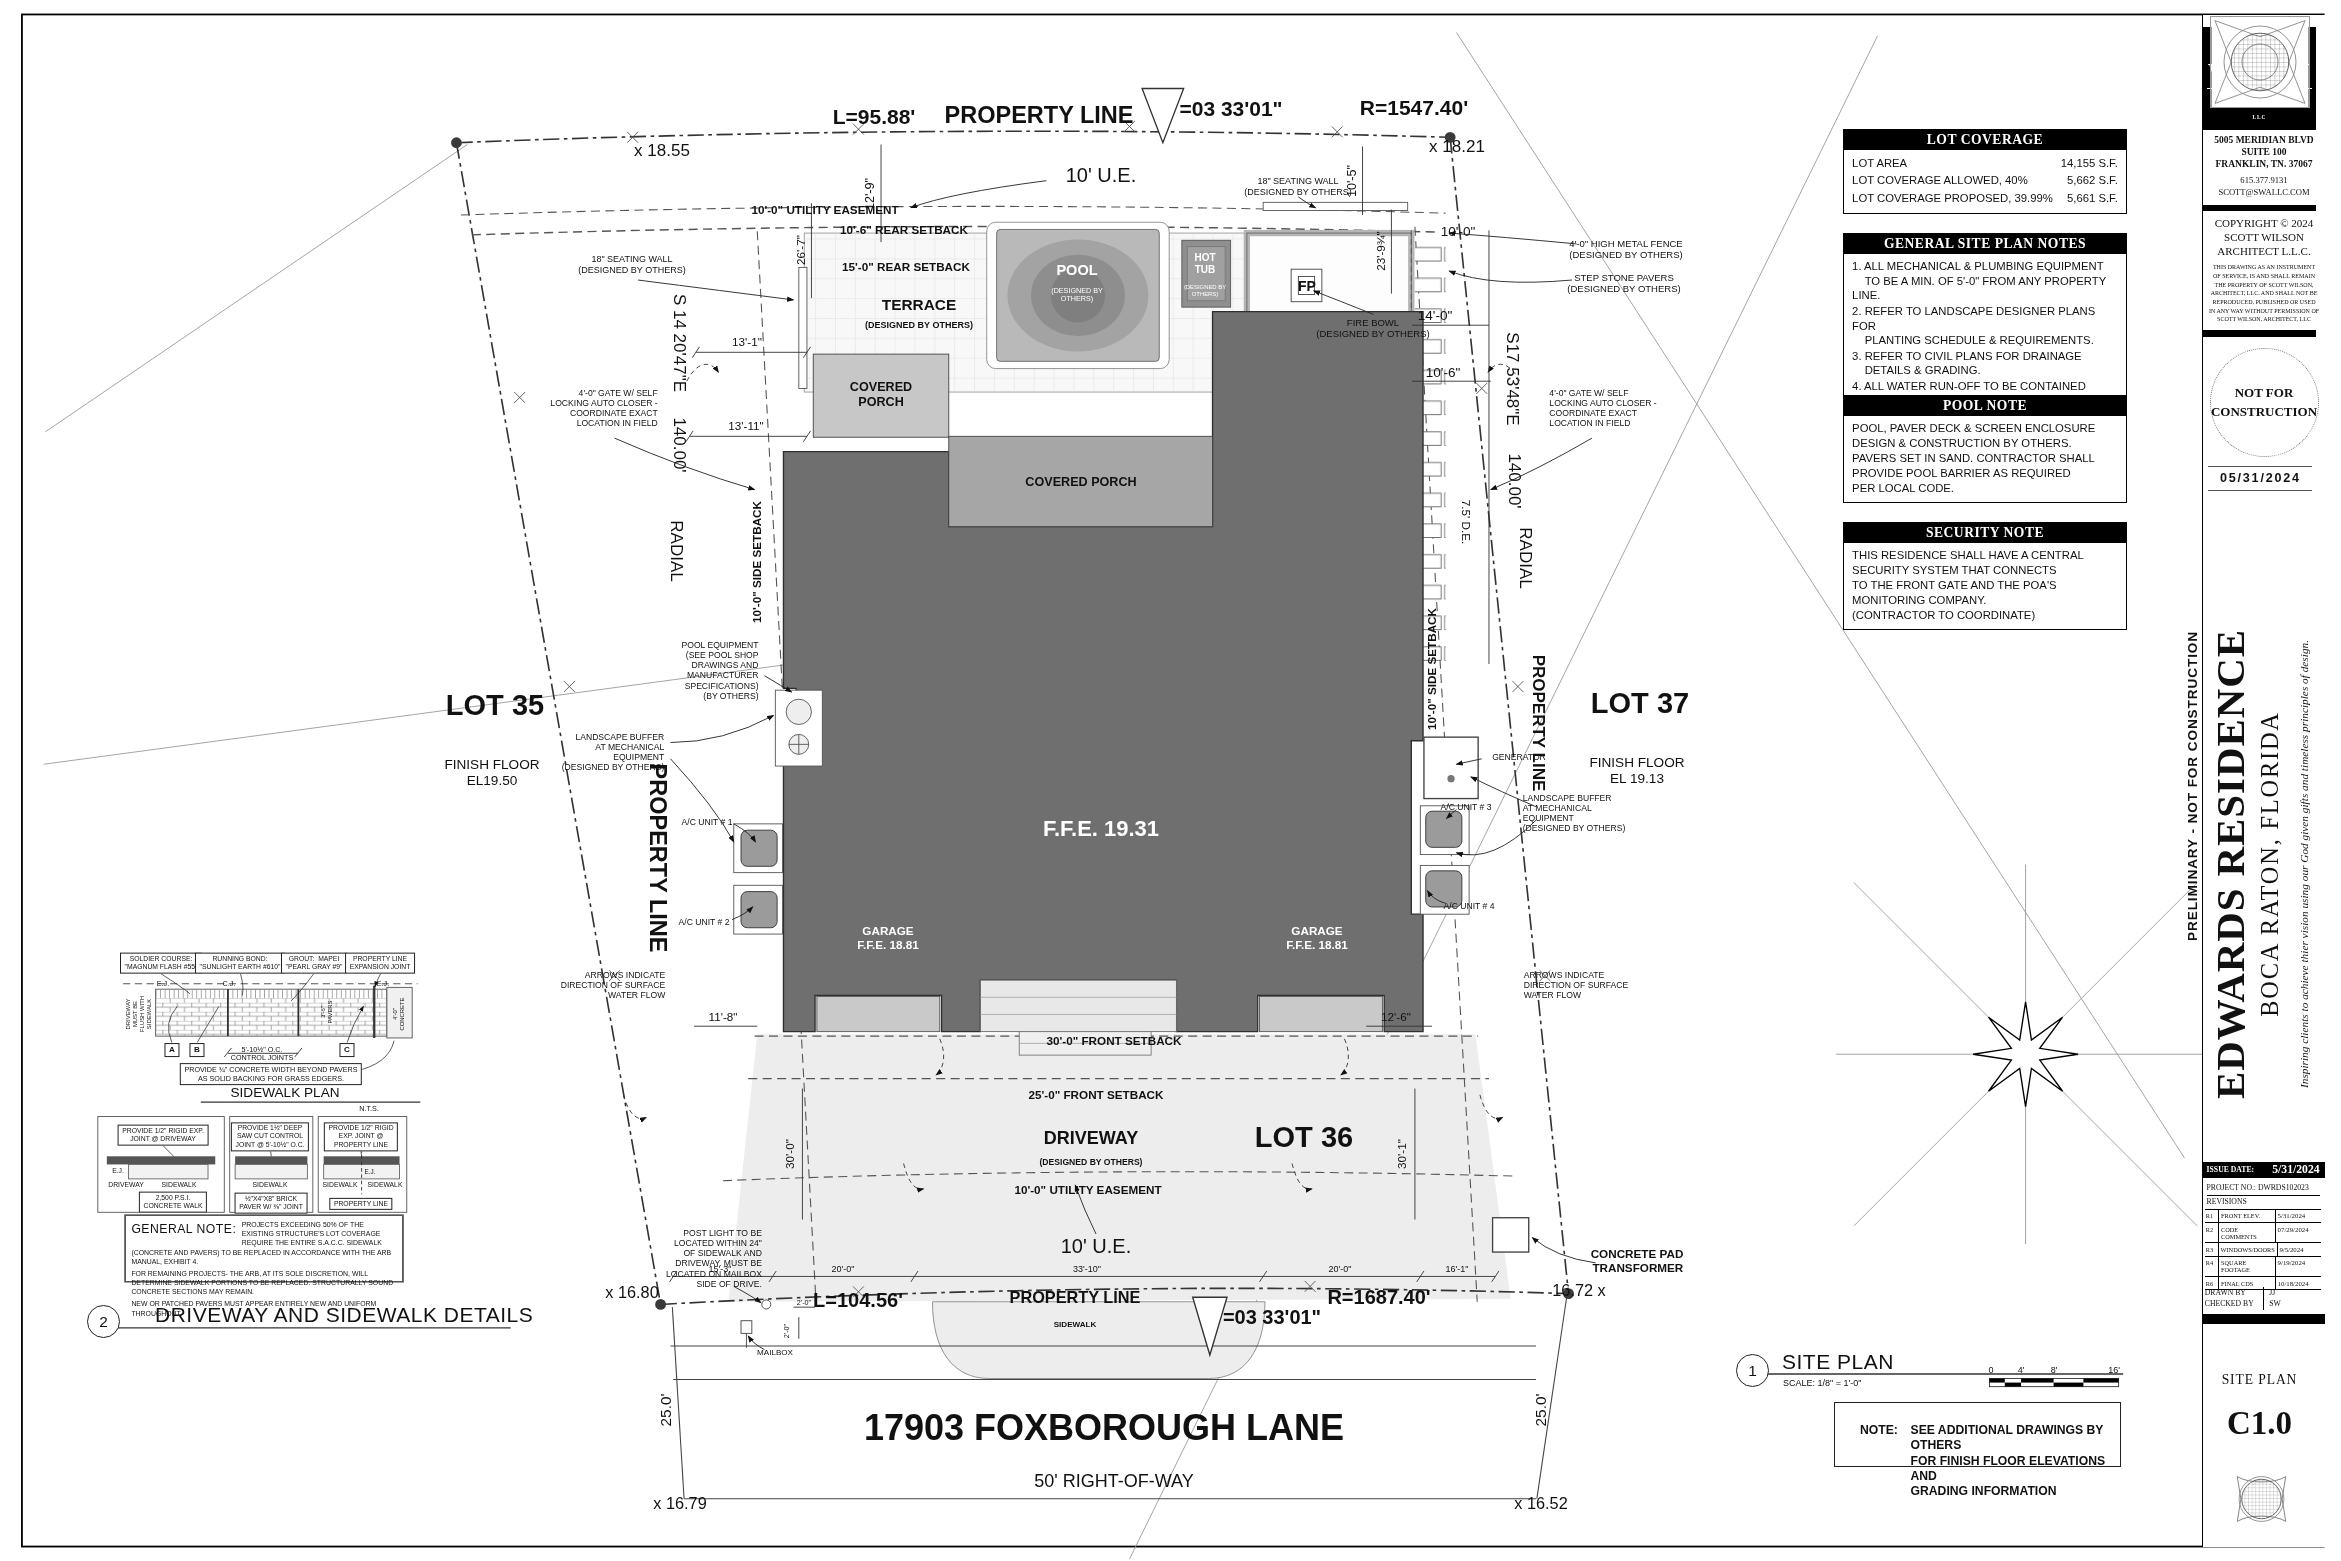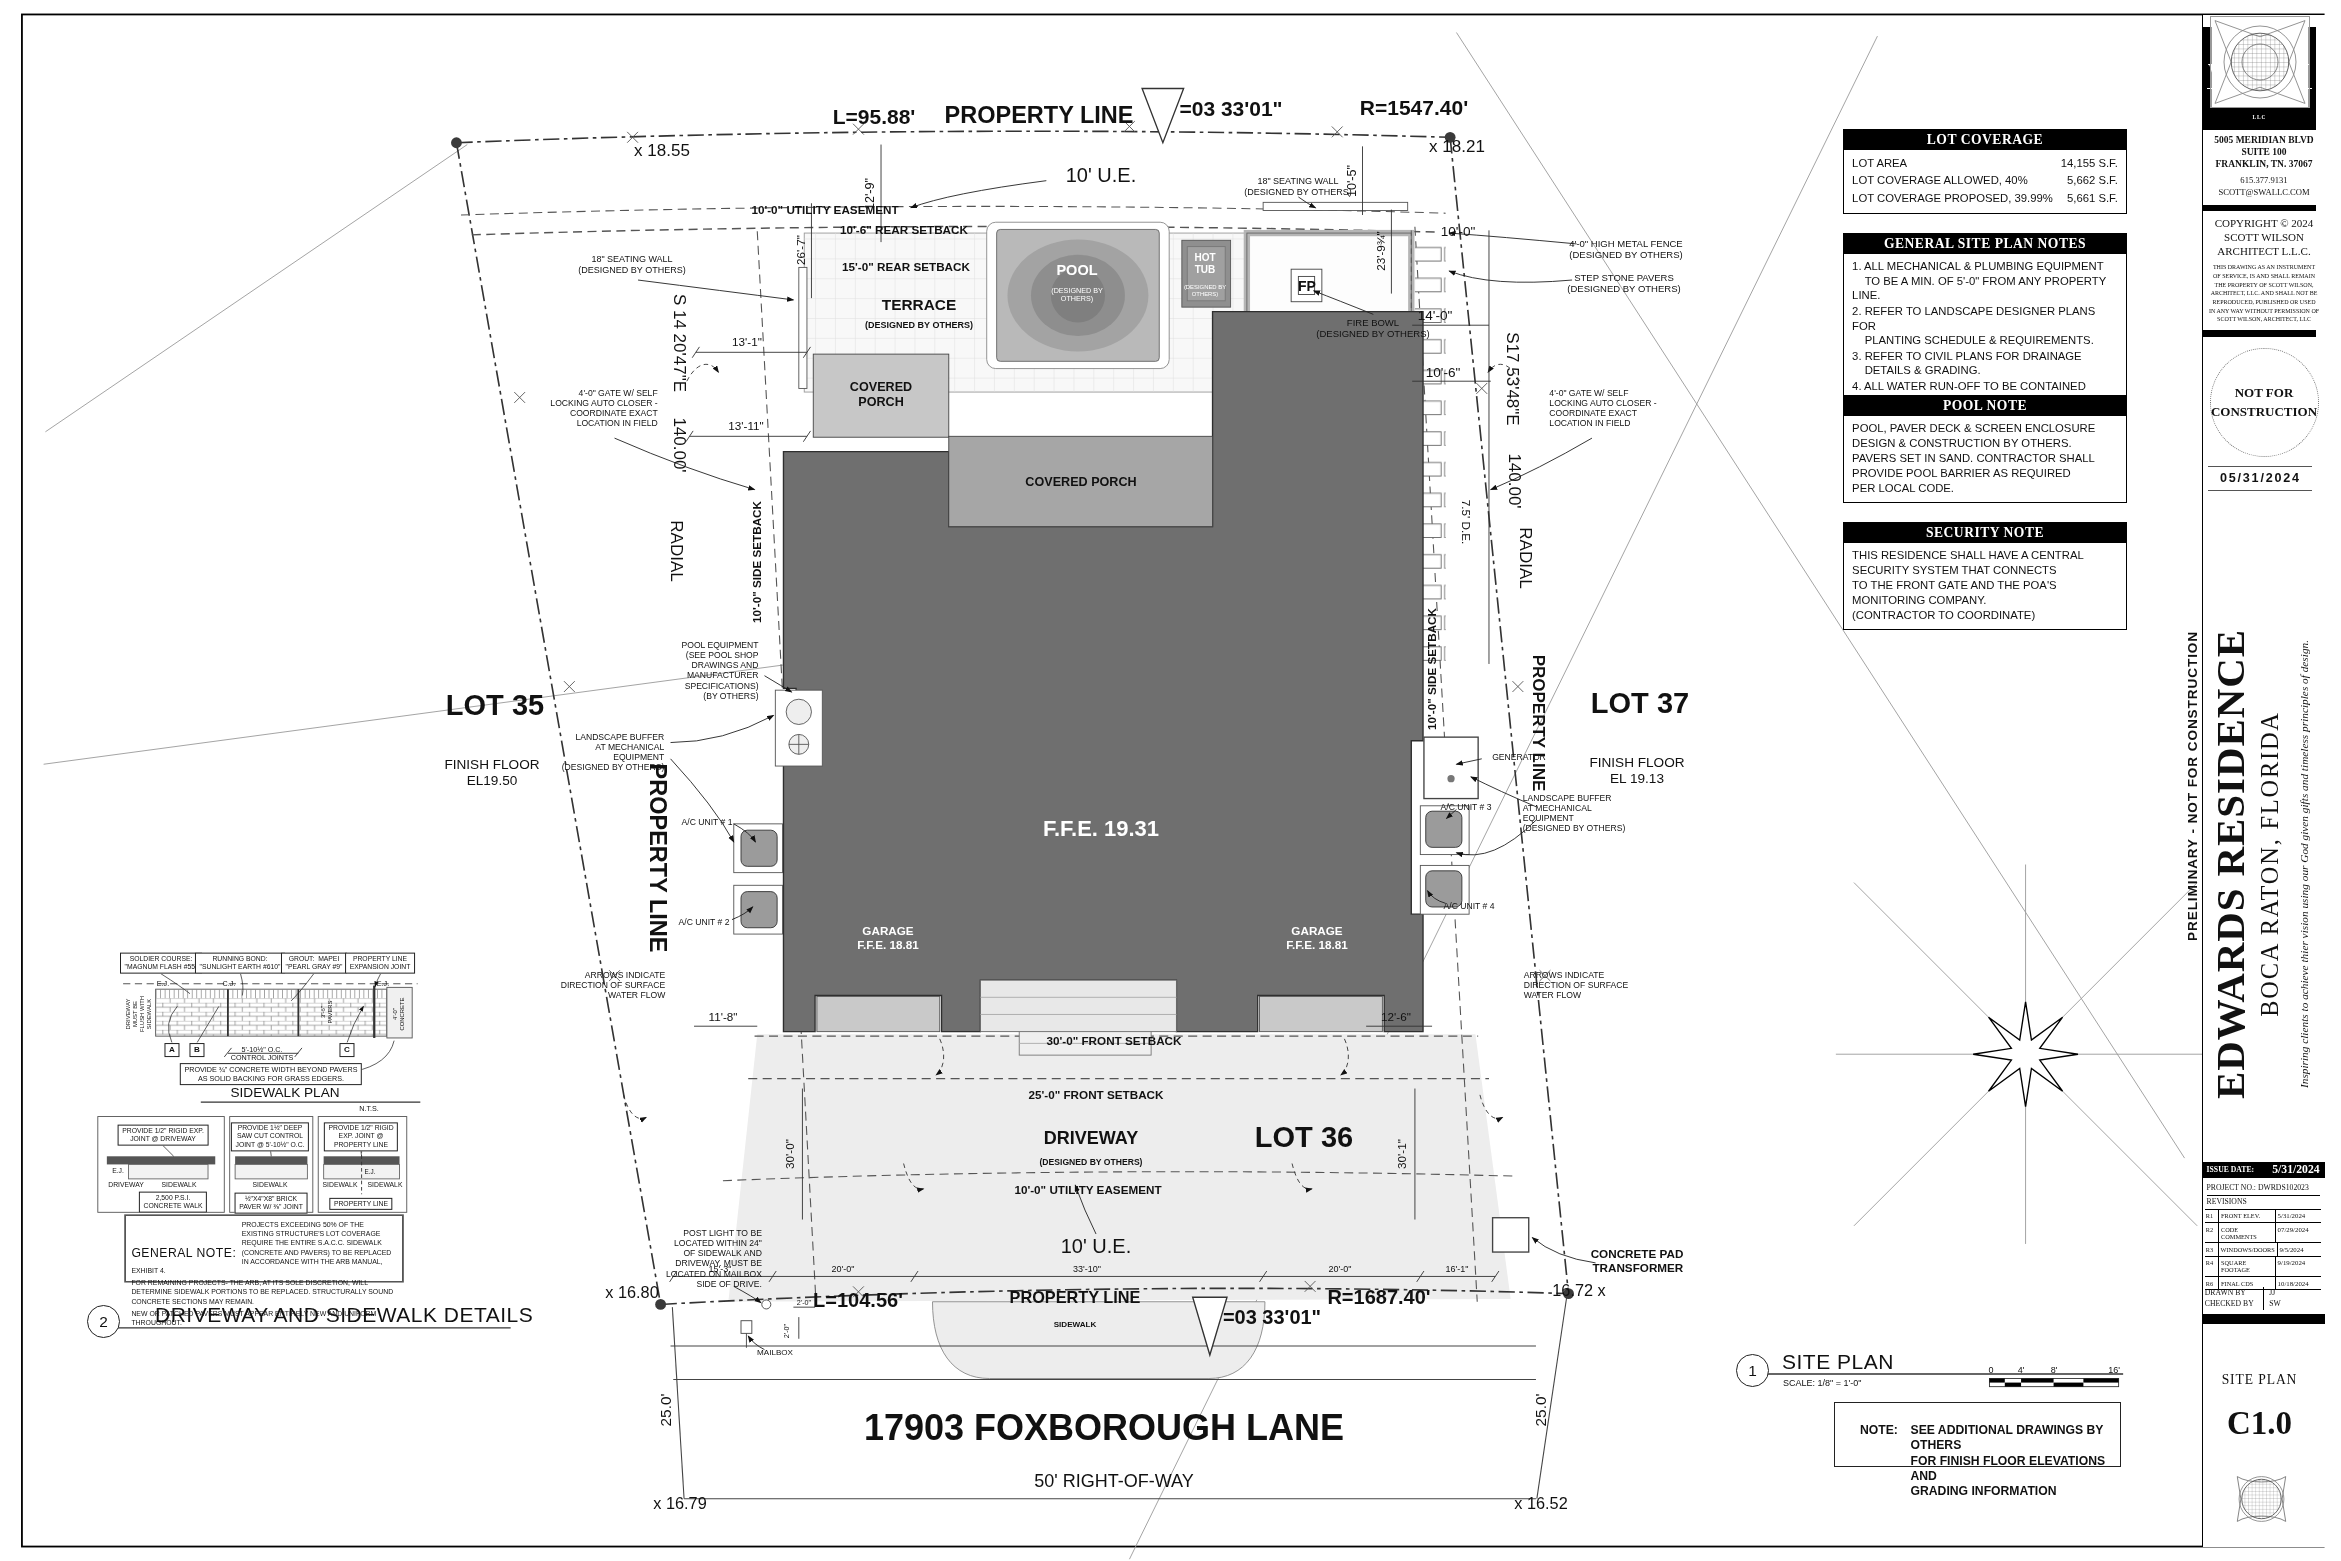--- a/index.html
+++ b/index.html
@@ -25,21 +25,21 @@
   .callout-title{position:absolute;font-size:21px;letter-spacing:0.5px;z-index:6;}
   .callout-scale{position:absolute;font-size:9px;z-index:6;}
   .scale-tick{position:absolute;font-size:9px;z-index:6;transform:translate(-50%,0);}
   .notebox2{position:absolute;left:1834px;top:1402px;width:287px;height:65px;border:1.8px solid #222;
             display:flex;gap:12.6px;padding:20px 0 0 25px;box-sizing:border-box;z-index:6;background:#fff;}
   .notebox2 .lbl{font-weight:700;font-size:12.2px;}
   .notebox2 .txt{font-weight:700;font-size:12.2px;white-space:pre-line;line-height:1.25;}
   
   .gnote{position:absolute;left:125px;top:1215px;width:278px;height:67px;border:1.4px solid #555;background:#fff;
          padding:3.6px 5.4px;box-sizing:border-box;z-index:6;}
-  .gnote .t{float:left;font-size:12.2px;letter-spacing:0.5px;margin-right:5.4px;line-height:1.6;margin-top:24px;}
+  .gnote .t{float:left;font-size:12.2px;letter-spacing:0.5px;margin-right:5.4px;line-height:1.6;}
   .gnote p{margin:0 0 2.7px 0;font-size:6.9px;line-height:1.35;}
   
   .tb{position:absolute;left:2202px;top:14.5px;width:123px;height:1532px;border-left:1.8px solid #000;
       background:#fff;font-family:"Liberation Serif",serif;z-index:6;box-sizing:border-box;}
   .tb-logo{background:#000;color:#fff;margin:12.6px 9px 5.4px 0;padding:9px 3.6px 7.2px 3.6px;text-align:center;}
   .tb-logo .l1{font-size:22.6px;font-weight:700;letter-spacing:1.8px;line-height:1.05;}
   .tb-logo .l2{font-size:12.6px;font-weight:700;letter-spacing:1.4px;border-top:1.8px solid #fff;
                margin-top:4.5px;padding-top:3.6px;}
   .tb-logo .llc{font-size:5.4px;letter-spacing:0.9px;}
   .tb-orn{margin:1.8px 16.3px 3.6px 7.2px;border:0.9px solid #999;}

